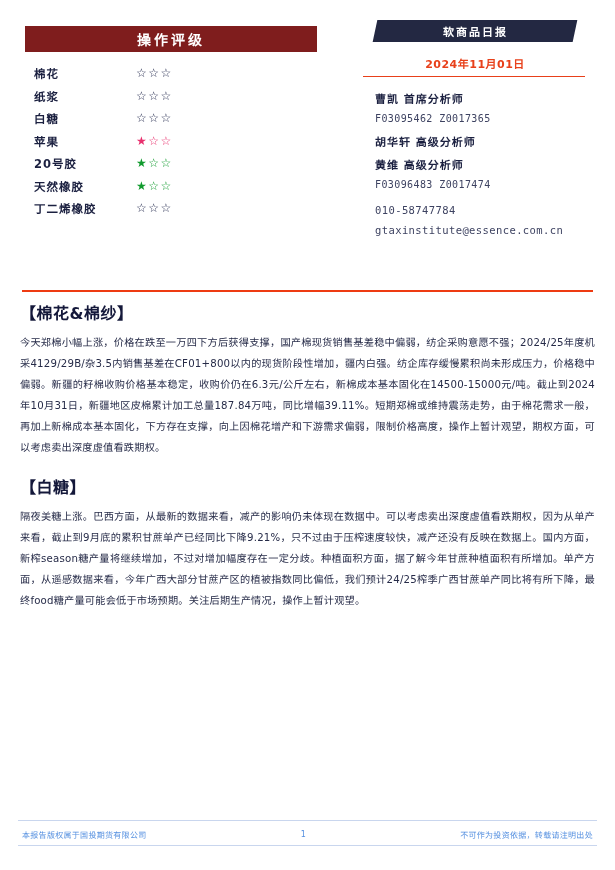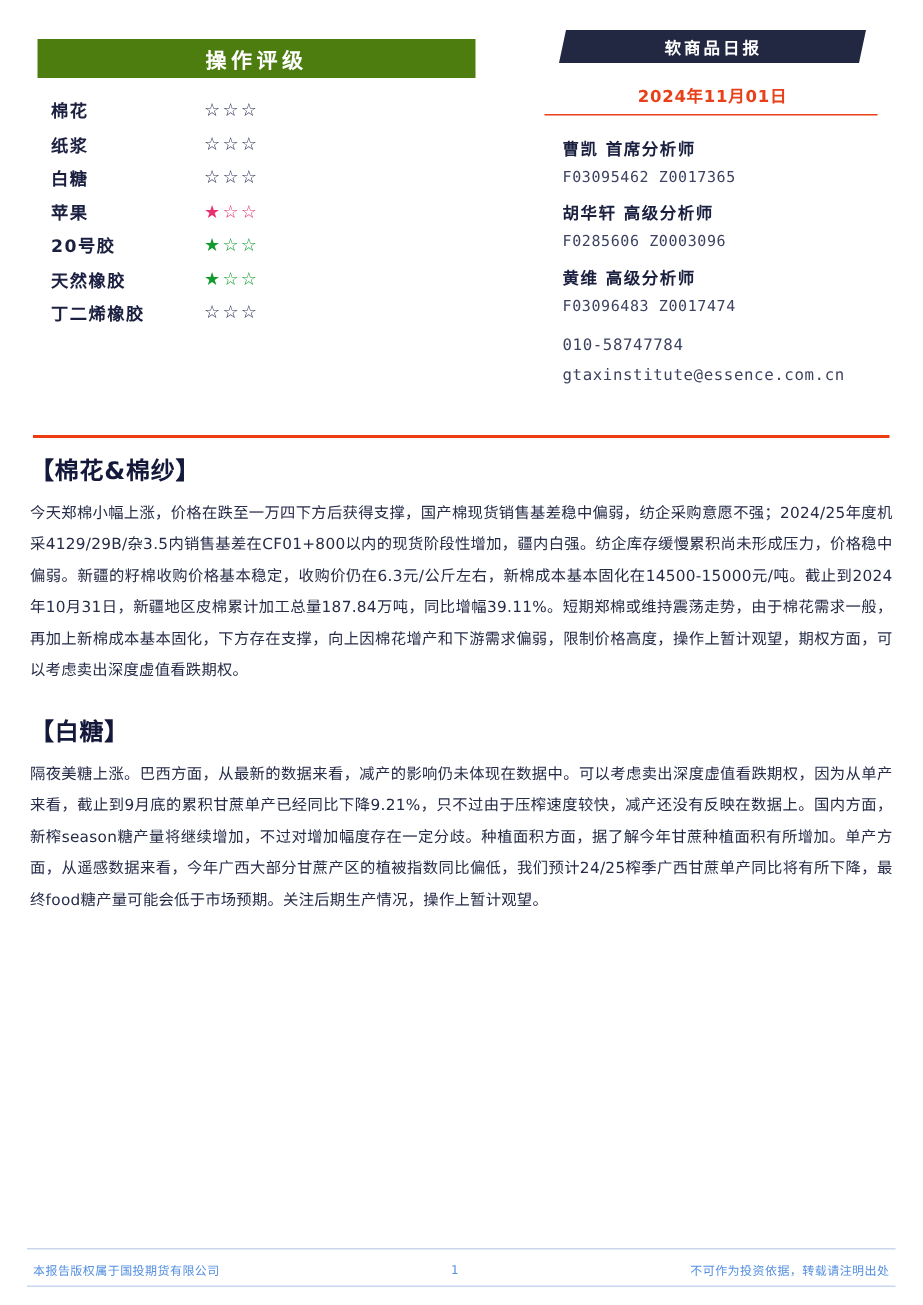--- a/index.html
+++ b/index.html
@@ -71,21 +71,21 @@
     color: #5b6075;
     margin-top: 2px;
   }
 
   
   .rating-banner {
     margin-top: 12px;
     margin-left: 3px;
     width: 292px;
     height: 26px;
-    background: #4d7c0f;
+    background: #7f1d1d;
     color: #ffffff;
     display: flex;
     align-items: center;
     justify-content: center;
     font-size: 14px;
     font-weight: bold;
     letter-spacing: 3px;
   }
 
   
@@ -218,21 +218,21 @@
     text-align: justify;
     text-justify: inter-ideograph;
     letter-spacing: 0.2px;
     margin: 0 2px;
   }
 
   
   .footer {
     position: absolute;
     left: 18px;
-    bottom: 12px;
+    bottom: 24px;
     width: 579px;
   }
   .footer-rule-top { height: 1px; background: #c9d6ee; }
   .footer-inner {
     display: flex;
     justify-content: space-between;
     align-items: center;
     font-size: 8px;
     color: #5590e0;
     padding: 8px 4px 5px 4px;
@@ -294,21 +294,20 @@
           </div>
         </div>
 
         <div class="report-date">2024年11月01日</div>
         <div class="date-rule"></div>
 
         <div class="analyst-block">
             <div class="analyst-name">曹凯  首席分析师</div>
             <div class="analyst-code">F03095462  Z0017365</div>
             <div class="analyst-name">胡华轩  高级分析师</div>
-            <div class="analyst-code">F0285606  Z0003096</div>
             <div class="analyst-name">黄维  高级分析师</div>
             <div class="analyst-code">F03096483  Z0017474</div>
           </div>
 
         <div class="contact-block">
           <div class="contact-line">010-58747784</div>
           <div class="contact-line">gtaxinstitute@essence.com.cn</div>
         </div>
       </div>
 

